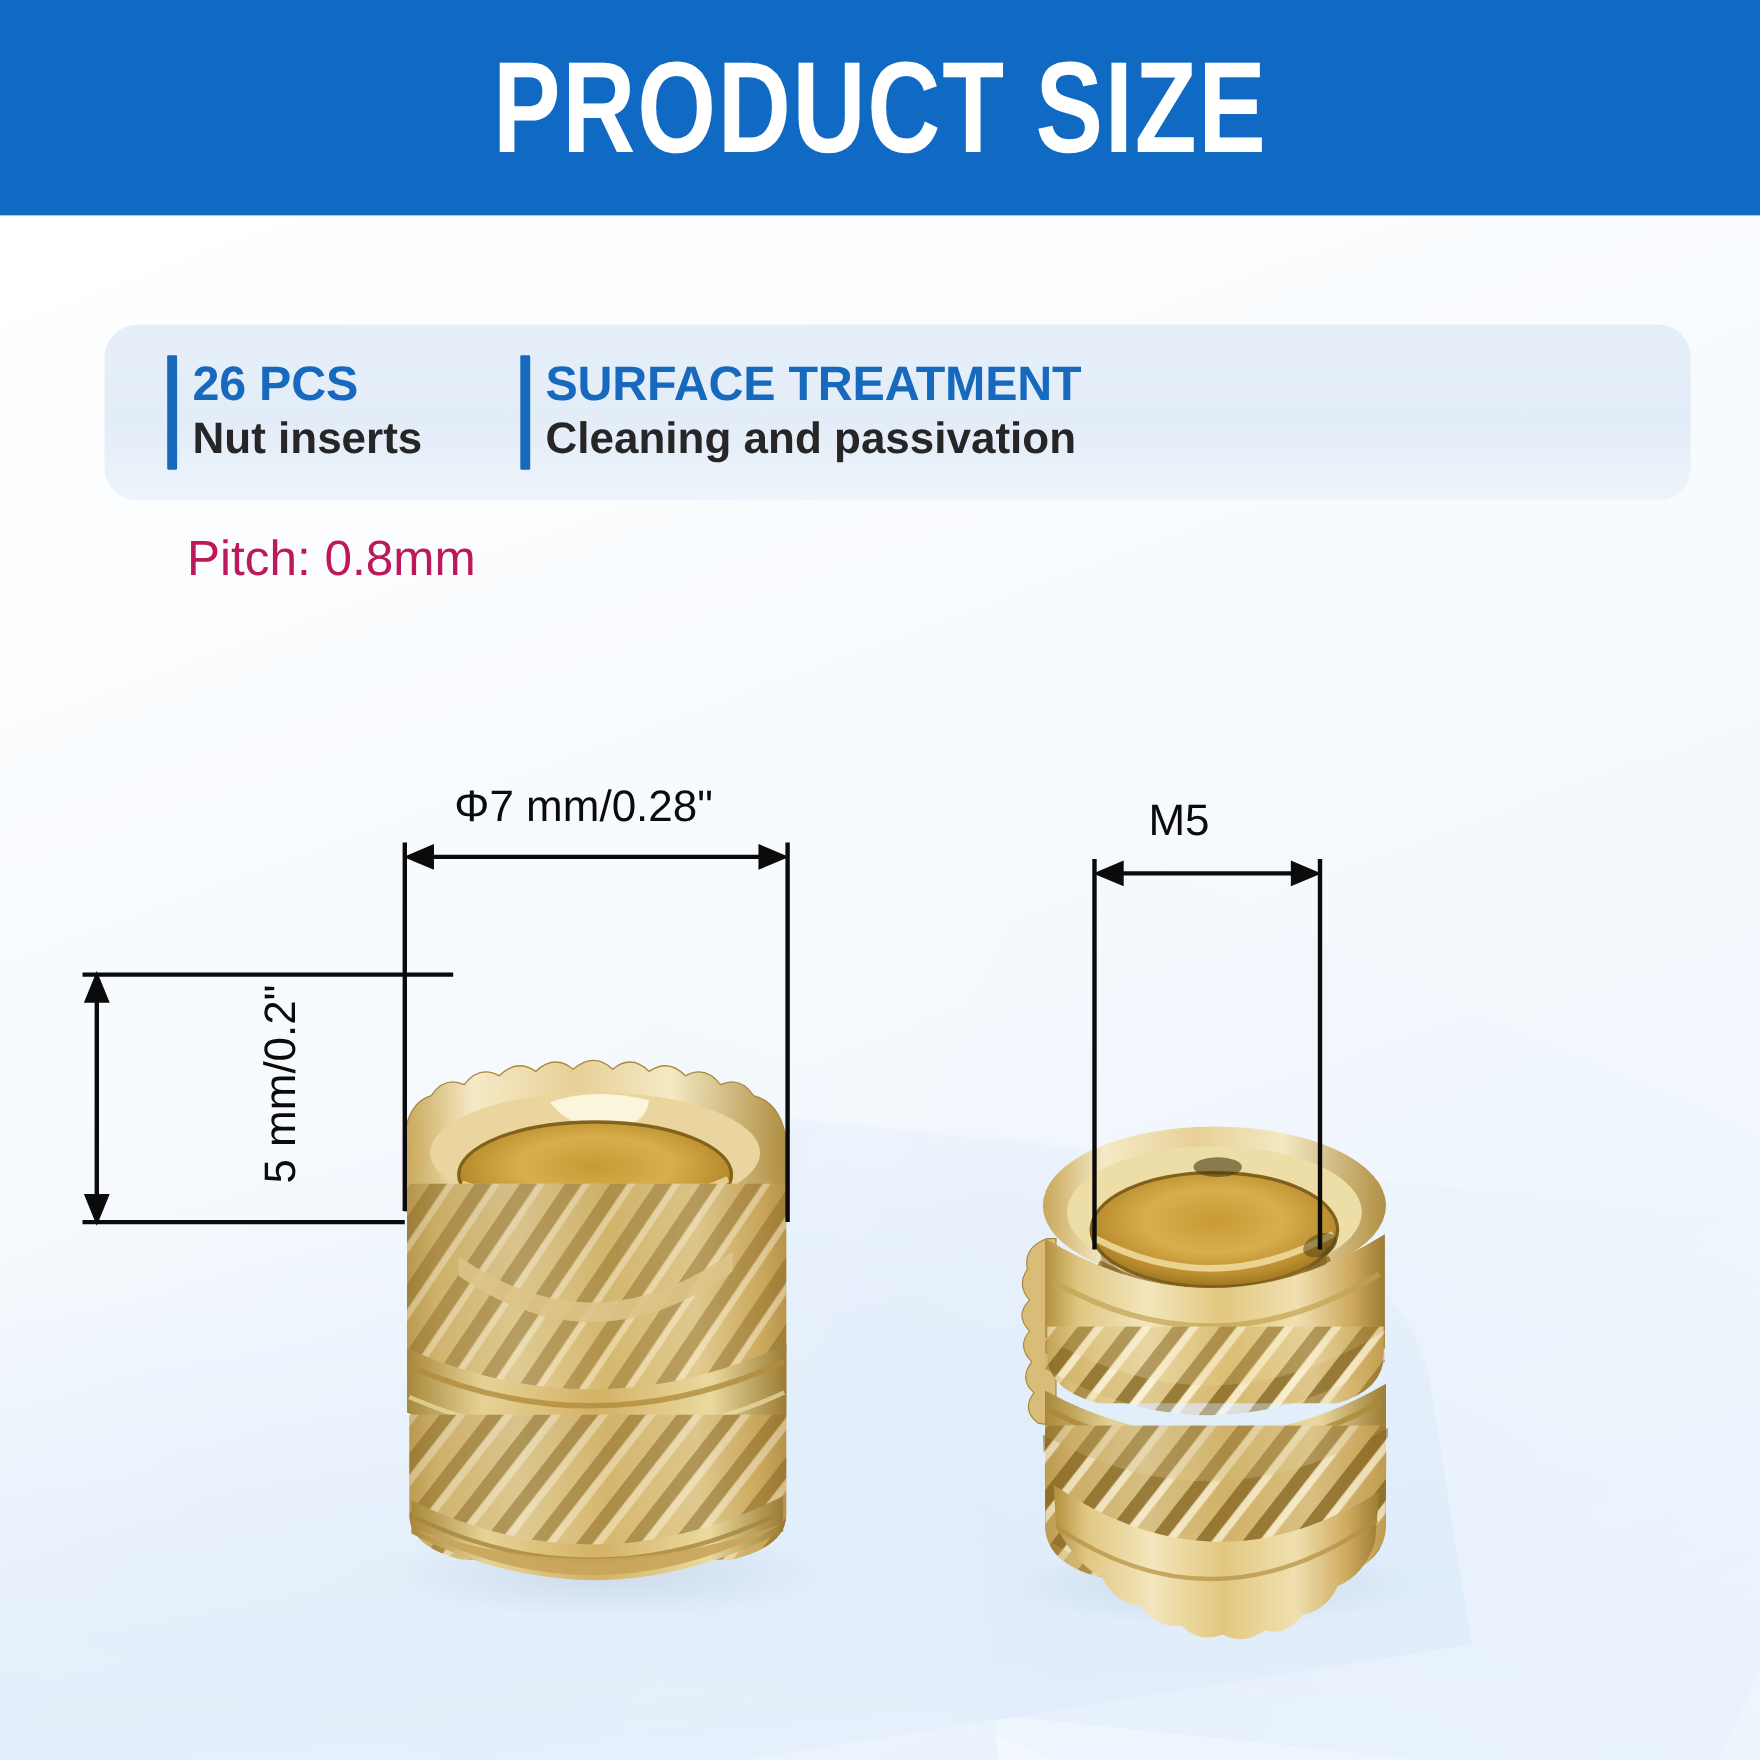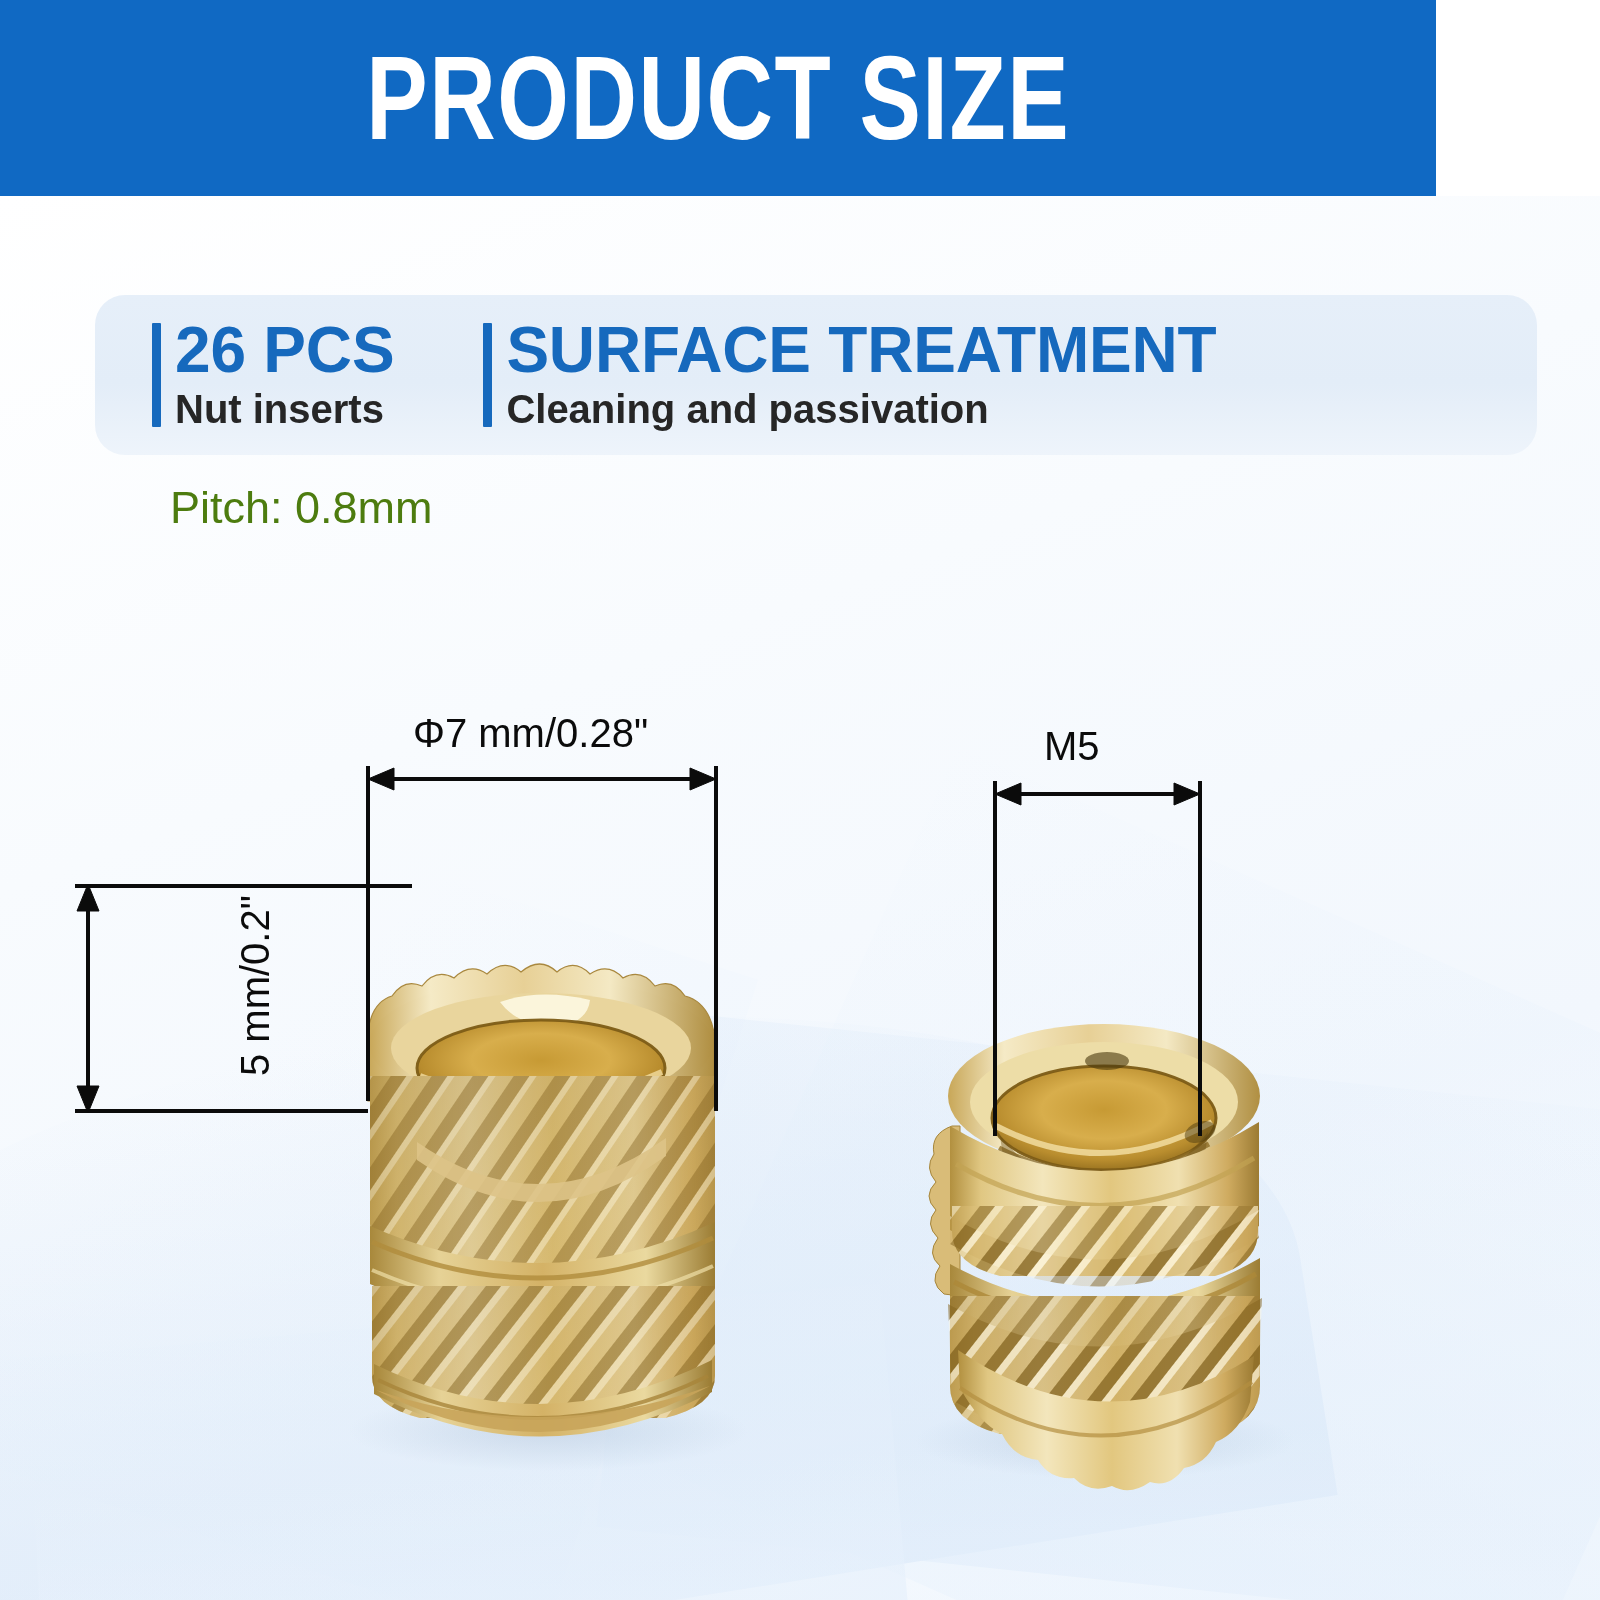--- a/index.html
+++ b/index.html
@@ -7,21 +7,21 @@
     width:1600px;height:1600px;
     font-family:"Liberation Sans","DejaVu Sans",sans-serif;
     background:#ffffff;
     overflow:hidden;
     position:relative;
   }
   #canvas{position:relative;width:1600px;height:1600px;overflow:hidden;}
 
   
   .banner{
-    position:absolute;left:0;top:0;width:1436px;height:196px;
+    position:absolute;left:0;top:0;width:1600px;height:196px;
     background:#1069c3;
     display:flex;align-items:center;justify-content:center;
   }
   .banner-title{
     color:#ffffff;
     font-size:118px;
     font-weight:bold;
     letter-spacing:2px;
     transform:scaleX(0.78);
     transform-origin:center center;
@@ -72,35 +72,35 @@
   .spec-panel{
     position:absolute;left:95px;top:295px;width:1442px;height:160px;
     background:linear-gradient(180deg,#e6eff9 0%,#e3edf8 55%,#eef4fb 100%);
     border-radius:30px;
     display:flex;align-items:center;
   }
   .spec-block{display:flex;align-items:stretch;height:104px;}
   .spec-rule{width:9px;background:#1669bd;border-radius:1px;margin-right:14px;flex:0 0 auto;}
   .spec-text{display:flex;flex-direction:column;justify-content:center;}
   .spec-title{
-    color:#1669bd;font-weight:bold;font-size:64px;line-height:1.02;
+    color:#1669bd;font-weight:bold;font-size:44px;line-height:1.02;
     white-space:nowrap;letter-spacing:-0.2px;
   }
   .spec-sub{
     color:#262626;font-size:40px;line-height:1.12;white-space:nowrap;
     margin-top:4px;font-weight:bold;
   }
   .blk-pcs{margin-left:57px;}
   .blk-material{margin-left:87px;}
   .blk-surface{margin-left:89px;}
 
   
   .pitch{
     position:absolute;left:170px;top:482px;
-    font-size:45px;color:#4d7c0f;white-space:nowrap;
+    font-size:45px;color:#be185d;white-space:nowrap;
   }
 
   
   .figure{position:absolute;left:0;top:196px;width:1600px;height:1404px;}
   .dim-label{
     position:absolute;font-size:40px;color:#0b0b0b;white-space:nowrap;
   }
   .lbl-dia{left:413px;top:515px;}
   .lbl-m5{left:1044px;top:528px;}
   .lbl-height{

